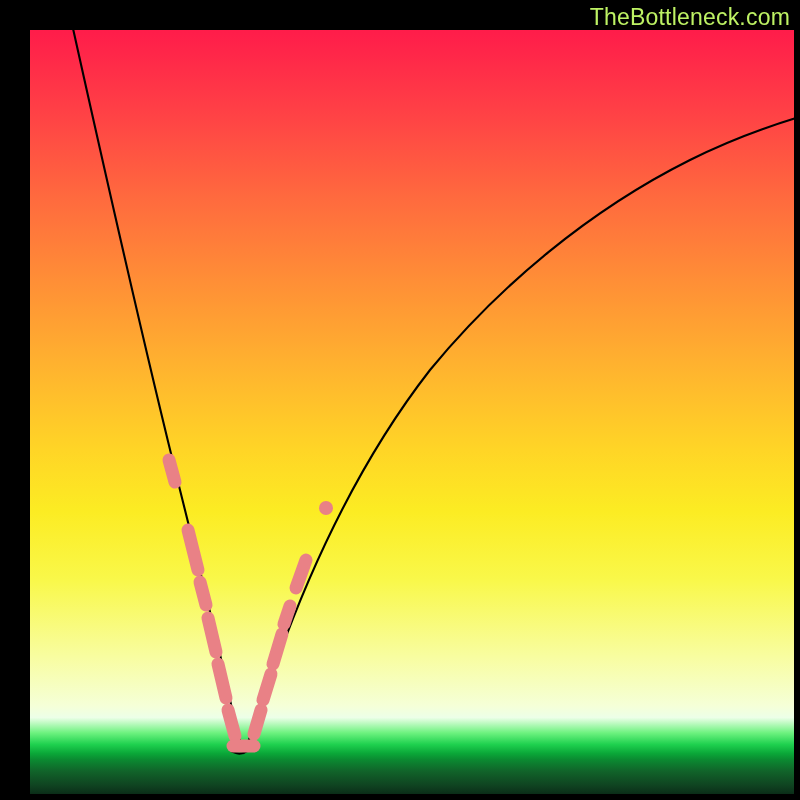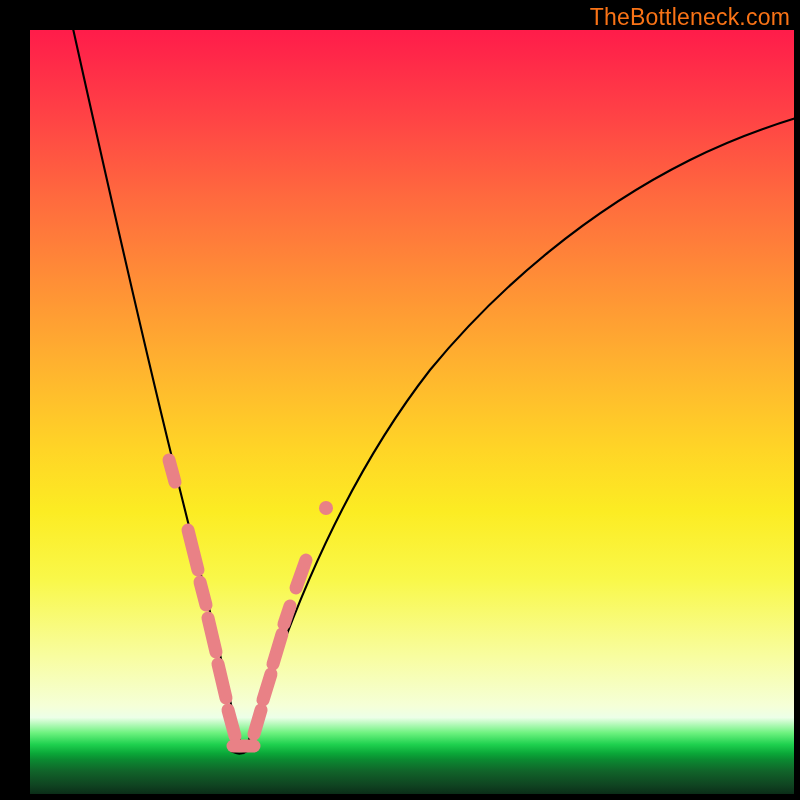--- a/index.html
+++ b/index.html
@@ -43,21 +43,21 @@
       #0b8a31 95.5%,
       #11642a 97%,
       #0f4120 99%,
       #0b2d18 100%
     );
   }
   .watermark {
     position: absolute;
     top: 4px;
     right: 10px;
-    color: #f97316;
+    color: #bef264;
     font-size: 23px;
     font-weight: 500;
     letter-spacing: 0.2px;
     user-select: none;
   }
   svg.curve {
     position: absolute;
     left: 0;
     top: 0;
     width: 764px;

